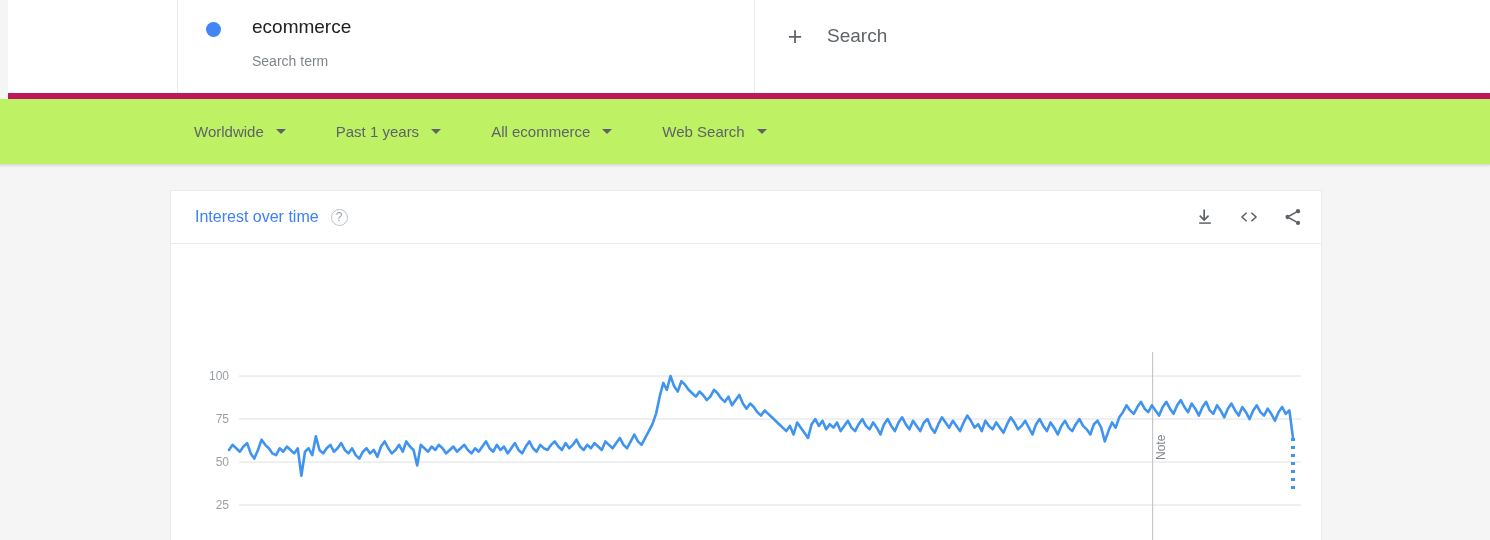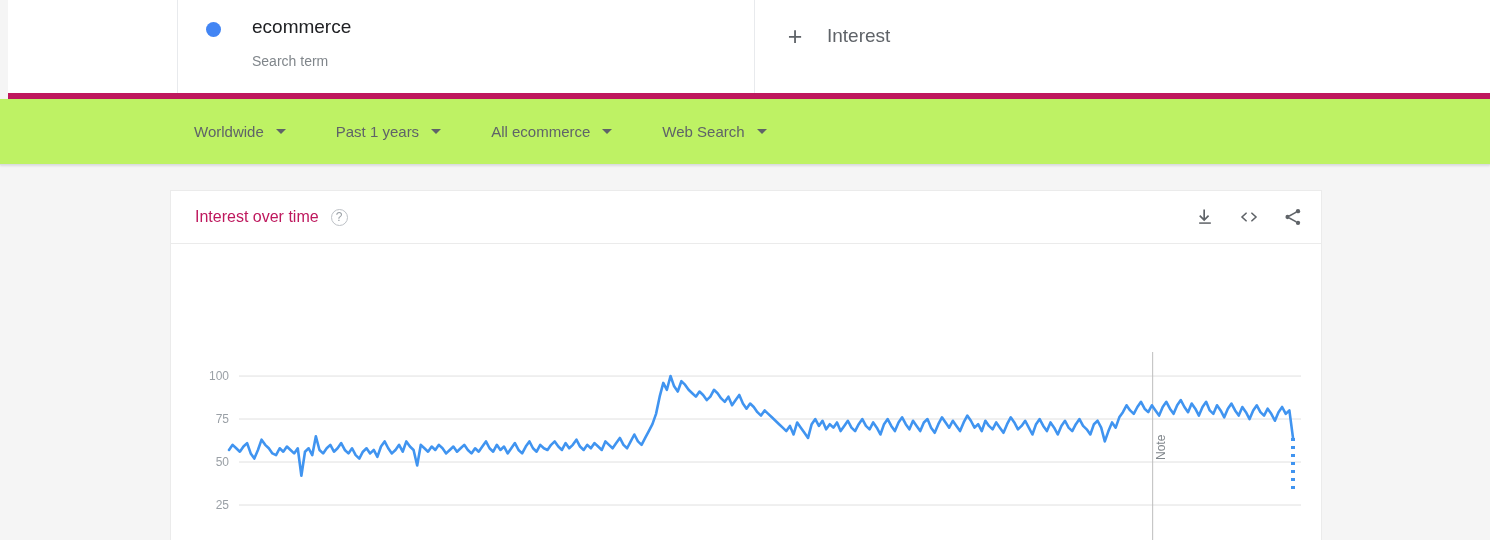--- a/index.html
+++ b/index.html
@@ -80,21 +80,21 @@
     background: #ffffff;
     border: 1px solid #ebebeb;
     border-bottom: none;
   }
   .card-head {
     height: 53px;
     border-bottom: 1px solid #ebebeb;
     display: flex; align-items: center;
     padding: 0 18px 0 24px;
   }
-  .card-title { font-size: 16px; color: #be185d; }
+  .card-title { font-size: 16px; color: #3b82f6; }
   .help-icon {
     width: 17px; height: 17px; border-radius: 50%;
     border: 1px solid #bdc1c6; color: #9aa0a6;
     font-size: 12px; line-height: 15px; text-align: center;
     margin-left: 12px; cursor: pointer;
   }
   .head-spacer { flex: 1; }
   .head-icons { display: flex; align-items: center; gap: 24px; }
   .head-icon { width: 20px; height: 20px; cursor: pointer; color: #5f6368; }
   .head-icon svg { display: block; }
@@ -119,21 +119,21 @@
   <div class="term-cell">
     <span class="term-dot"></span>
     <div class="term-texts">
       <div class="term-title">ecommerce</div>
       <div class="term-sub">Search term</div>
     </div>
   </div>
 
   <div class="compare-cell">
     <span class="compare-plus">+</span>
-    <span class="compare-label">Interest</span>
+    <span class="compare-label">Search</span>
   </div>
   <div class="compare-endgap"></div>
 </div>
 
 <div class="filter-bar">
   <div class="filter-item">
     <span class="filter-label">Worldwide</span>
     <span class="caret"></span>
   </div>
   <div class="filter-item">

